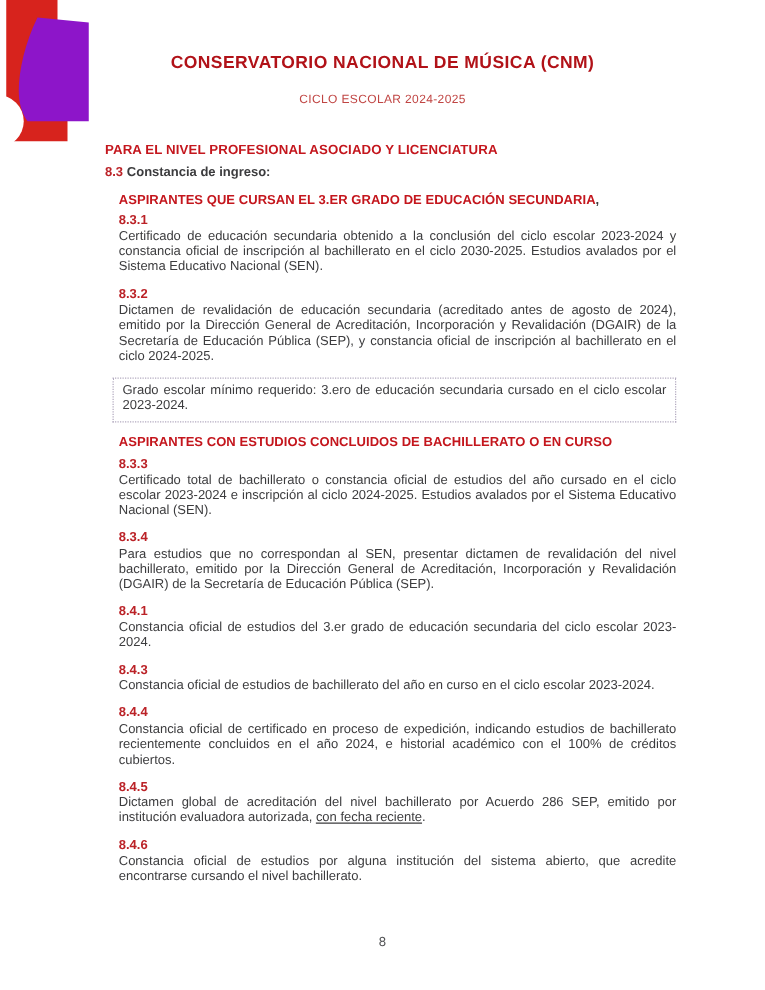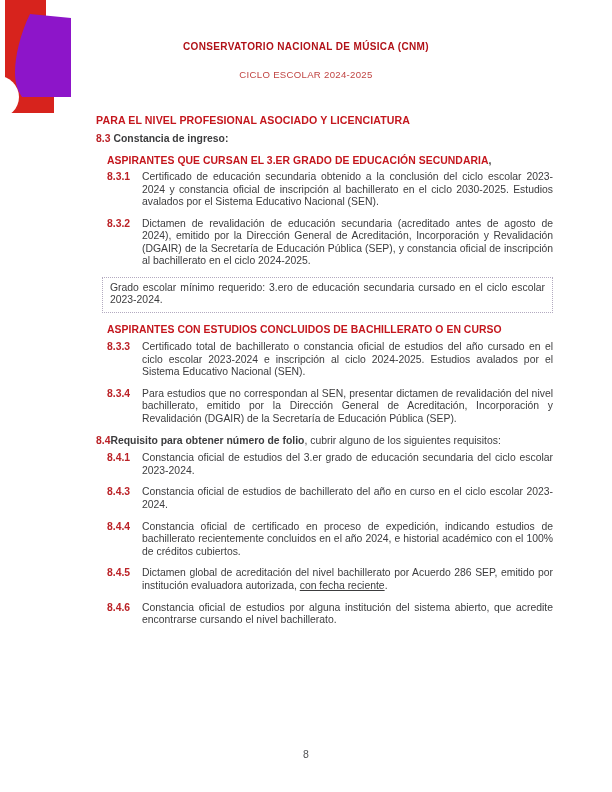--- a/index.html
+++ b/index.html
@@ -8,46 +8,46 @@
     width:612px;height:792px;
     background:#ffffff;
     margin:0 auto;
     overflow:hidden;
     font-family:"Liberation Sans", sans-serif;
     -webkit-font-smoothing:antialiased;
   }
   .logo{position:absolute;top:0;left:0;}
   .header{position:absolute;top:41px;left:0;right:0;text-align:center;}
   .doc-title{
-    font-size:10px;font-weight:700;letter-spacing:.35px;
+    font-size:14px;font-weight:700;letter-spacing:.35px;
     color:#B11218;margin:0 0 5px;
   }
   .doc-subtitle{
     font-size:9.6px;font-weight:400;letter-spacing:.3px;
     color:#C04543;margin:17px;
   }
   .content{
-    position:absolute;top:114px;left:96px;width:457px;
+    position:absolute;top:114px;left:84px;width:457px;
     font-size:10.4px;line-height:12.4px;color:#3C3C3E;
   }
   .num-red{color:#BB2227;font-weight:700;}
   .bold{font-weight:700;}
   .section-title{
     font-weight:700;font-size:10.6px;color:#C4161D;
     margin:0 0 7px;white-space:nowrap;letter-spacing:.1px;
   }
   .clause{margin:0 0 9px;white-space:nowrap;}
   .clause .cnum{margin-right:3px;}
   .subheading{
     font-weight:700;color:#C4161D;margin:0 0 4px 11px;
     white-space:nowrap;letter-spacing:.05px;
   }
   .subheading .dark-comma{color:#3C3C3E;}
   .intro{margin:0 0 9px 11px;}
-  .item{display:flex;margin:0 0 9.5px;padding-left:11px;}
+  .item{display:flex;margin:0 0 9.5px;padding-left:11px;flex-direction:column;}
   .inum{flex:none;width:35px;font-weight:700;color:#BB2227;}
   .itext{flex:1;margin:0;text-align:justify;}
   .itext .u{text-decoration:underline;}
   .note-box{
     box-sizing:border-box;width:451px;
     margin:2px 0 11px 6px;
     border:1px dotted #B3AAC0;
     padding:4px 7px 5px;
     text-align:justify;
   }
@@ -107,23 +107,20 @@
     <div class="item">
       <span class="inum">8.3.3</span>
       <p class="itext">Certificado total de bachillerato o constancia oficial de estudios del año cursado en el ciclo escolar 2023-2024 e inscripción al ciclo 2024-2025. Estudios avalados por el Sistema Educativo Nacional (SEN).</p>
     </div>
 
     <div class="item">
       <span class="inum">8.3.4</span>
       <p class="itext">Para estudios que no correspondan al SEN, presentar dictamen de revalidación del nivel bachillerato, emitido por la Dirección General de Acreditación, Incorporación y Revalidación (DGAIR) de la Secretaría de Educación Pública (SEP).</p>
     </div>
 
-    <div class="clause84">
-      <span class="cnum num-red">8.4</span><span class="bold">Requisito para obtener número de folio</span><span>, cubrir alguno de los siguientes requisitos:</span>
-    </div>
 
     <div class="item">
       <span class="inum">8.4.1</span>
       <p class="itext">Constancia oficial de estudios del 3.er grado de educación secundaria del ciclo escolar 2023-2024.</p>
     </div>
 
 
     <div class="item">
       <span class="inum">8.4.3</span>
       <p class="itext">Constancia oficial de estudios de bachillerato del año en curso en el ciclo escolar 2023-2024.</p>

